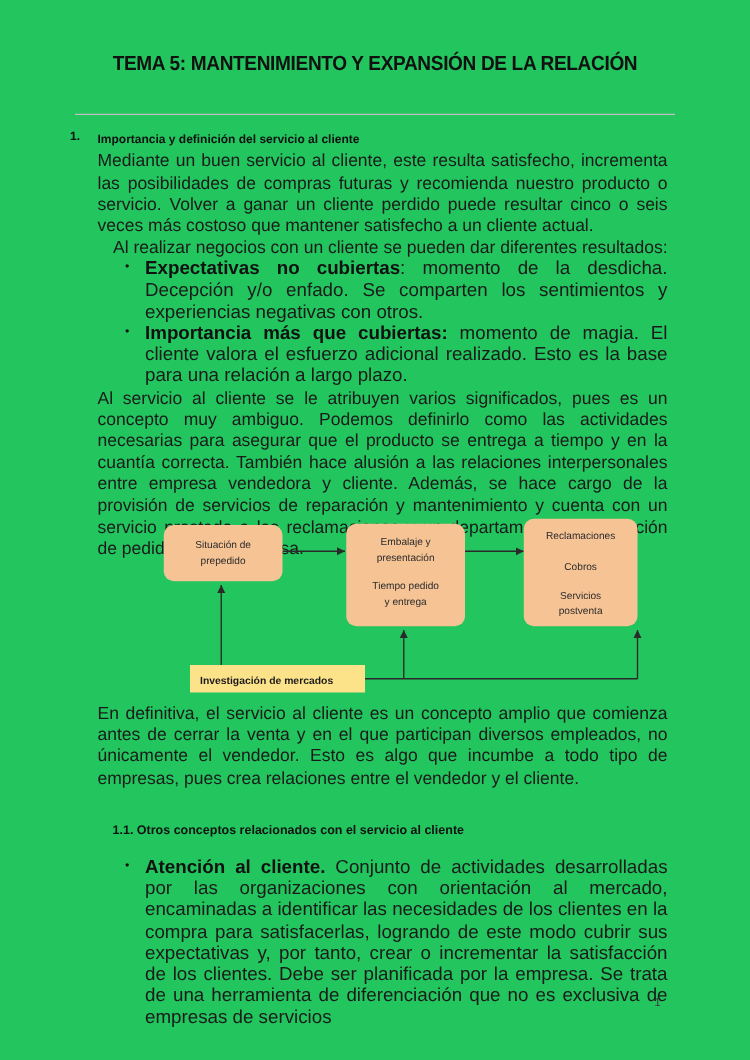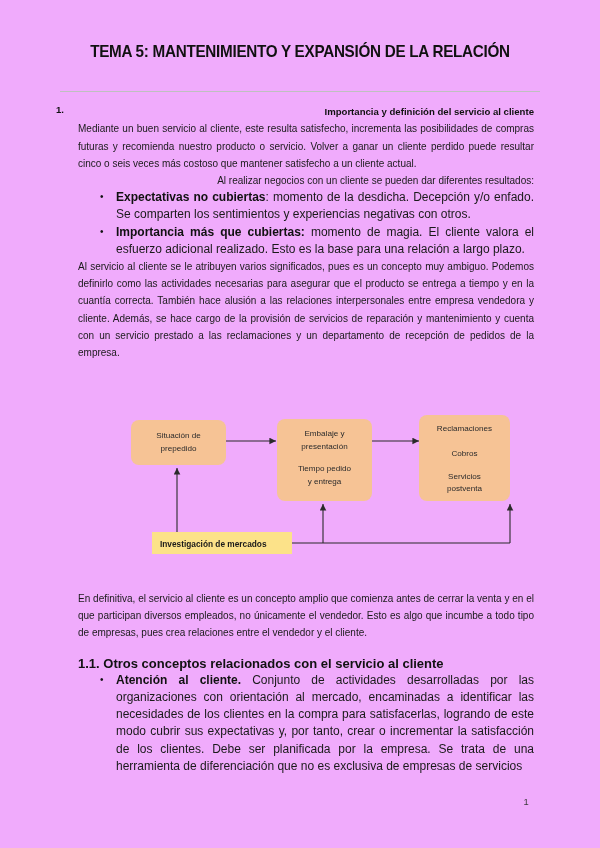--- a/index.html
+++ b/index.html
@@ -11,21 +11,21 @@
     width: 600px;
     height: 848px;
     position: relative;
     font-family: "Liberation Sans", sans-serif;
     color: #1a1a1a;
     overflow: hidden;
   }
   .page {
     position: absolute;
     inset: 0;
-    background: #f0abfc;
+    background: #22c55e;
   }
 
   
   .doc-title {
     position: absolute;
     left: 60px;
     top: 42px;
     width: 480px;
     text-align: center;
     font-size: 16.4px;
@@ -64,59 +64,58 @@
     font-size: 9.6px;
     font-weight: bold;
     color: #111;
   }
   h2.sec-head {
     margin: 0 0 1px 0;
     font-size: 9.6px;
     font-weight: bold;
     line-height: 15.3px;
     color: #111;
-    text-align: right;
   }
   p.para {
     margin: 0;
-    font-size: 10px;
+    font-size: 14px;
     line-height: 17.2px;
     text-align: justify;
     color: #1a1a1a;
     hyphens: none;
   }
   p.para.last-left {
     text-align: right;
   }
   .bullets {
     list-style: none;
     margin: 0;
     padding: 0 0 0 22px;
   }
   .bullets > li {
     position: relative;
-    font-size: 12px;
+    font-size: 15px;
     line-height: 17.2px;
     text-align: justify;
     padding-left: 16px;
     margin: 0;
   }
   .bullets > li::before {
     content: "\2022";
     position: absolute;
     left: 0;
     top: -1px;
     font-size: 10px;
     color: #111;
   }
   .b { font-weight: bold; color: #111; }
 
   h3.subhead {
-    margin: 0;
-    font-size: 13px;
+    margin: 12px;
+    font-size: 10px;
     font-weight: bold;
     line-height: 17.2px;
     color: #111;
   }
   .gap-md { height: 13px; }
 
   
   .diagram {
     position: absolute;
     left: 110px;
@@ -204,21 +203,21 @@
       <text class="node-text" x="354.5" y="19" text-anchor="middle">Reclamaciones</text>
       <text class="node-text" x="354.5" y="44" text-anchor="middle">Cobros</text>
       <text class="node-text" x="354.5" y="67" text-anchor="middle">Servicios</text>
       <text class="node-text" x="354.5" y="79" text-anchor="middle">postventa</text>
 
       <rect x="42" y="120" width="140" height="22" fill="#fce289"></rect>
       <text class="node-text-y" x="50" y="135">Investigación de mercados</text>
     </svg>
   </div>
 
-  <div class="content" style="top: 590px;">
+  <div class="content" style="top: 562px;">
     <div style="padding-left:26px;">
       <p class="para">En definitiva, el servicio al cliente es un concepto amplio que comienza antes de cerrar la venta y en el que participan diversos empleados, no únicamente el vendedor. Esto es algo que incumbe a todo tipo de empresas, pues crea relaciones entre el vendedor y el cliente.</p>
       <div class="gap-md"></div>
       <h3 class="subhead">1.1. Otros conceptos relacionados con el servicio al cliente</h3>
       <ul class="bullets">
         <li><span class="b">Atención al cliente.</span><span> Conjunto de actividades desarrolladas por las organizaciones con orientación al mercado, encaminadas a identificar las necesidades de los clientes en la compra para satisfacerlas, logrando de este modo cubrir sus expectativas y, por tanto, crear o incrementar la satisfacción de los clientes. Debe ser planificada por la empresa. Se trata de una herramienta de diferenciación que no es exclusiva de empresas de servicios</span></li>
       </ul>
     </div>
   </div>
 

